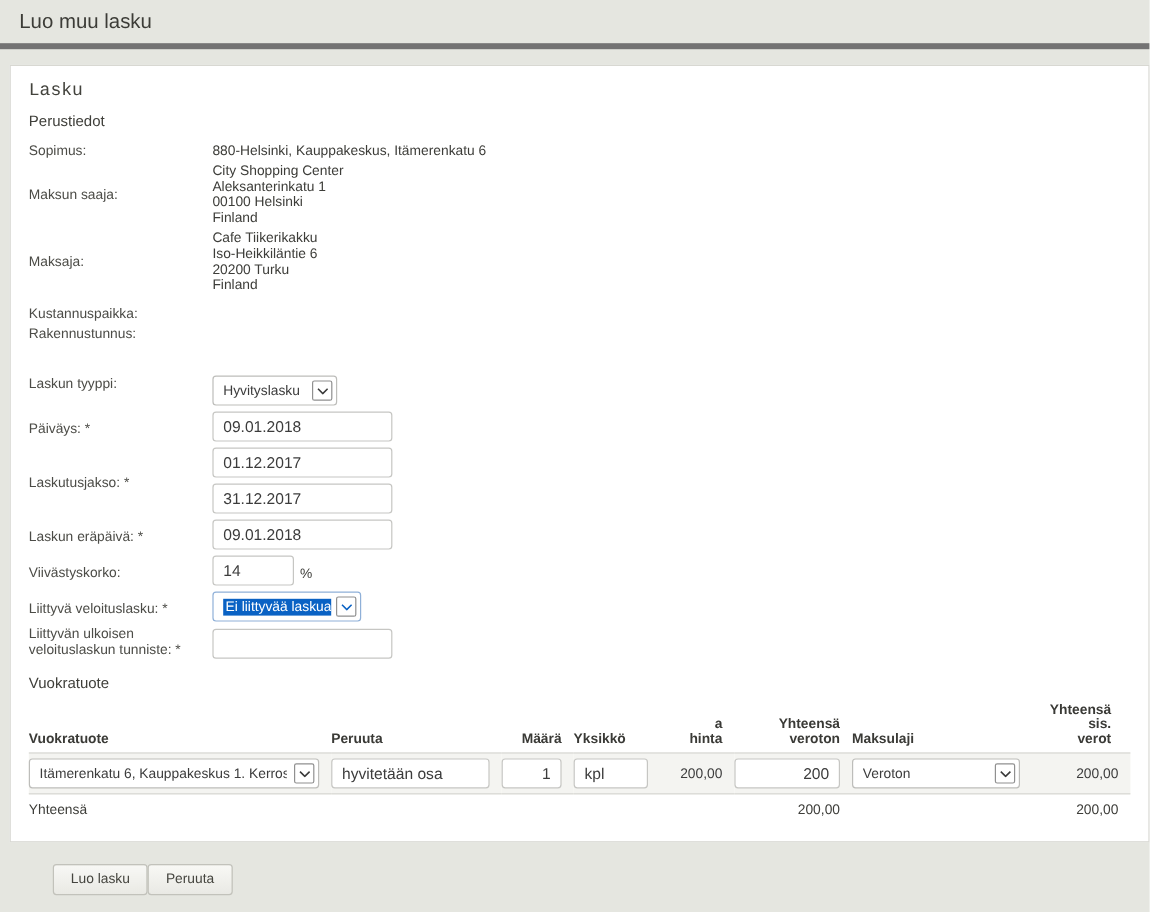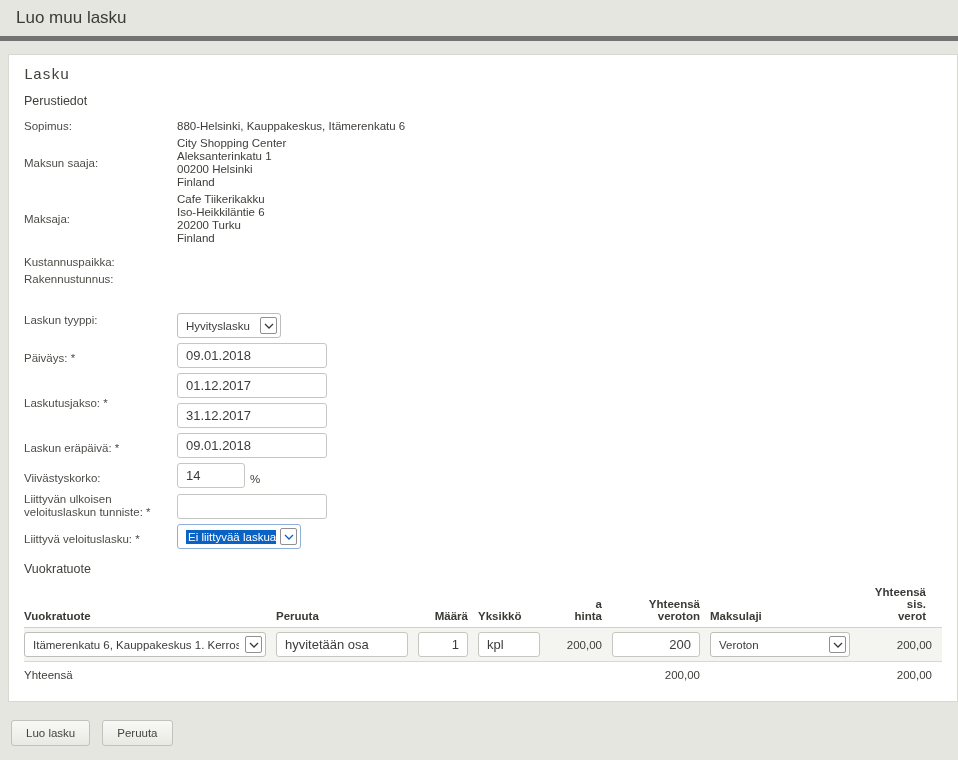--- a/index.html
+++ b/index.html
@@ -83,21 +83,21 @@
   .lines-table th.r, .lines-table td.r { text-align:right; }
   .lines-table th:last-child, .lines-table td:last-child { padding-right:16px; }
   .lines-table tr.line-row td {
     background:#f4f4f1; border-bottom:1px solid #d8d8d3;
     padding:4px 10px 4px 0; vertical-align:middle; font-size:11.5px; color:#3c3c3c;
   }
   .lines-table tr.total-row td { padding:7px 10px 0 0; font-size:11.5px; color:#3d3d39; }
   .cell-inp { width:100%; }
 
   
-  .footer { padding:18px 0 0 11px; display:flex; gap:12px; }
+  .footer { padding:18px 0 0 44px; display:flex; }
   .btn {
     font-family:inherit; font-size:11.5px; color:#45453f;
     background:linear-gradient(#f8f8f5,#e9e9e4);
     border:1px solid #c2c2bb; border-radius:3px;
     padding:6px 14px; cursor:pointer;
   }
 </style>
 </head>
 <body>
 
@@ -113,21 +113,21 @@
   <div class="frow">
     <div class="flabel">Sopimus:</div>
     <div class="fvalue">880-Helsinki, Kauppakeskus, Itämerenkatu 6</div>
   </div>
 
   <div class="frow">
     <div class="flabel">Maksun saaja:</div>
     <div class="fvalue">
       <span class="line">City Shopping Center</span>
       <span class="line">Aleksanterinkatu 1</span>
-      <span class="line">00200 Helsinki</span>
+      <span class="line">00100 Helsinki</span>
       <span class="line">Finland</span>
     </div>
   </div>
 
   <div class="frow">
     <div class="flabel">Maksaja:</div>
     <div class="fvalue">
       <span class="line">Cafe Tiikerikakku</span>
       <span class="line">Iso-Heikkiläntie 6</span>
       <span class="line">20200 Turku</span>
@@ -180,34 +180,34 @@
     <input class="inp w150" value="09.01.2018" style="">
   </div>
 
   <div class="frow ctrl">
     <div class="flabel">Viivästyskorko:</div>
     <input class="inp w68" value="14" style="">
     <span class="suffix">%</span>
   </div>
 
   <div class="frow ctrl">
-    <div class="flabel" style="padding-top:0;">Liittyvän ulkoisen veloituslaskun tunniste: *</div>
-    <input class="inp w150" value="" style="">
-  </div>
-
-  <div class="frow ctrl">
     <div class="flabel">Liittyvä veloituslasku: *</div>
     <div class="sel w124 focus">
       <span class="sel-text">Ei liittyvää laskua</span>
       <span class="sel-arrow">
         <svg width="10" height="6" viewBox="0 0 10 6">
             <polyline points="1,1 5,5 9,1" fill="none" stroke-width="1.3"></polyline>
           </svg>
       </span>
     </div>
+  </div>
+
+  <div class="frow ctrl">
+    <div class="flabel" style="padding-top:0;">Liittyvän ulkoisen veloituslaskun tunniste: *</div>
+    <input class="inp w150" value="" style="">
   </div>
 
   <h3 class="subsection-title" style="margin:13px 0 0 0;">Vuokratuote</h3>
 
   <table class="lines-table">
     <colgroup>
       <col style="width:252px">
         <col style="width:142px">
         <col style="width:60px">
         <col style="width:72px">

